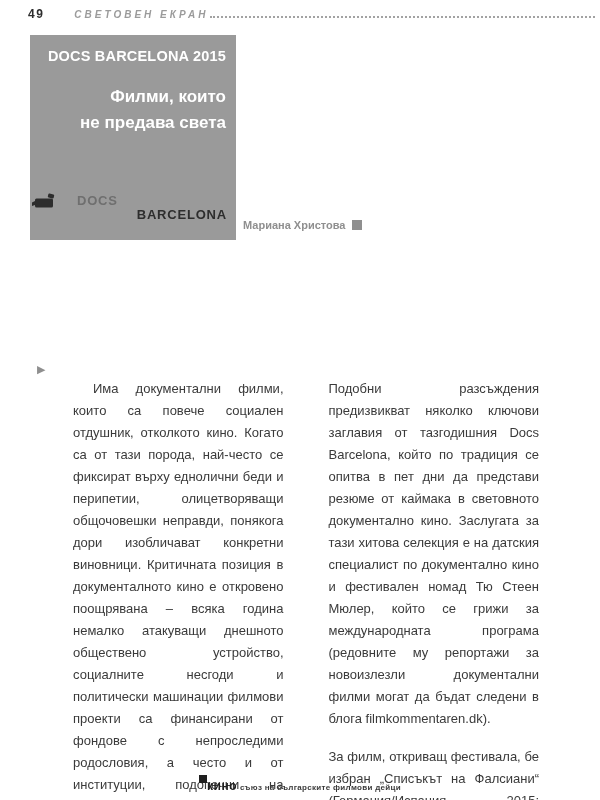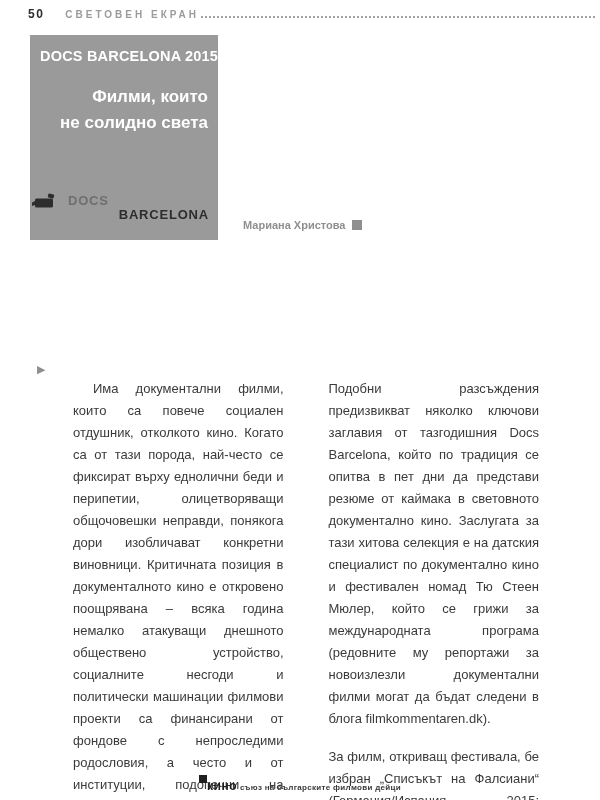--- a/index.html
+++ b/index.html
@@ -4,31 +4,31 @@
 <style>
   html,body { margin:0; padding:0; background:#ffffff; }
   .page {
     position:relative; width:600px; height:800px; background:#ffffff;
     font-family:"Liberation Sans", sans-serif; overflow:hidden;
   }
 
   
   .topbar { position:absolute; top:7px; left:28px; right:5px; display:flex; align-items:baseline; }
   .pagenum { font-size:12px; font-weight:bold; color:#2e2e2e; letter-spacing:1.5px; }
-  .section { font-size:10px; font-weight:bold; color:#9b9b9b; letter-spacing:3px; margin-left:21px; white-space:nowrap; }
+  .section { font-size:10px; font-weight:bold; color:#9b9b9b; letter-spacing:3px; margin-left:30px; white-space:nowrap;font-style:italic; }
   .dots { flex:1; border-bottom:2px dotted #a2a2a2; height:8px; margin-left:2px; }
 
   
   .titlebox {
-    position:absolute; left:30px; top:35px; width:188px; height:205px;
+    position:absolute; left:30px; top:35px; width:206px; height:205px;
     background:#9a9a9a; box-sizing:border-box; padding:13px 10px; text-align:right;
   }
   .titlebox h1 { margin:0; color:#ffffff; font-size:14.5px; letter-spacing:0.2px; white-space:nowrap; }
   .subtitle { margin-top:20px; color:#ffffff; font-size:17px; font-weight:bold; line-height:1.55; }
-  .logo { position:absolute; right:9px; bottom:18px; display:flex; align-items:center; gap:10px; }
+  .logo { position:absolute; right:9px; bottom:18px; display:flex; align-items:center; gap:19px; }
   .logo-docs { color:#6f6f6f; font-weight:bold; font-size:13px; letter-spacing:0.8px; }
   .logo-bcn  { color:#2d2d2d; font-weight:bold; font-size:13px; letter-spacing:0.8px;margin-top:28px; }
   .cam svg { display:block; }
 
   
   .byline { position:absolute; top:219px; left:243px; display:flex; align-items:center; gap:7px;
             color:#8f8f8f; font-size:11px; font-weight:bold; }
   .byline .sq { width:10px; height:10px; background:#8f8f8f; display:inline-block; }
 
   
@@ -44,30 +44,30 @@
   .fsq { width:8px; height:8px; background:#1f1f1f; display:inline-block; align-self:center; }
   .fbrand { font-size:12px; font-weight:bold; letter-spacing:0.5px; }
   .ftext { font-size:8px; font-weight:bold; color:#3a3a3a; letter-spacing:0.3px; margin-left:3px;margin-top:19px; }
 </style>
 </head>
 <body>
 
 <div class="page">
 
   <header class="topbar">
-    <span class="pagenum">50</span>
+    <span class="pagenum">49</span>
     <span class="section">СВЕТОВЕН ЕКРАН</span>
     <span class="dots"></span>
   </header>
 
   <section class="titlebox">
     <h1>DOCS BARCELONA 2015</h1>
     <div class="subtitle">
       <span>Филми, които</span><br>
-      <span>не солидно света</span>
+      <span>не предава света</span>
     </div>
     <div class="logo">
       <span class="cam">
         <svg width="26" height="16" viewBox="0 0 26 16" fill="#2d2d2d" xmlns="http://www.w3.org/2000/svg">
           <rect x="3" y="5.5" width="18" height="9" rx="1.5"></rect>
           <polygon points="3,8 0,9.5 0,13 3,12"></polygon>
           <rect x="16" y="1" width="6" height="4" rx="1" transform="rotate(14 19 3)"></rect>
         </svg>
       </span>
       <span class="logo-docs">DOCS</span>

